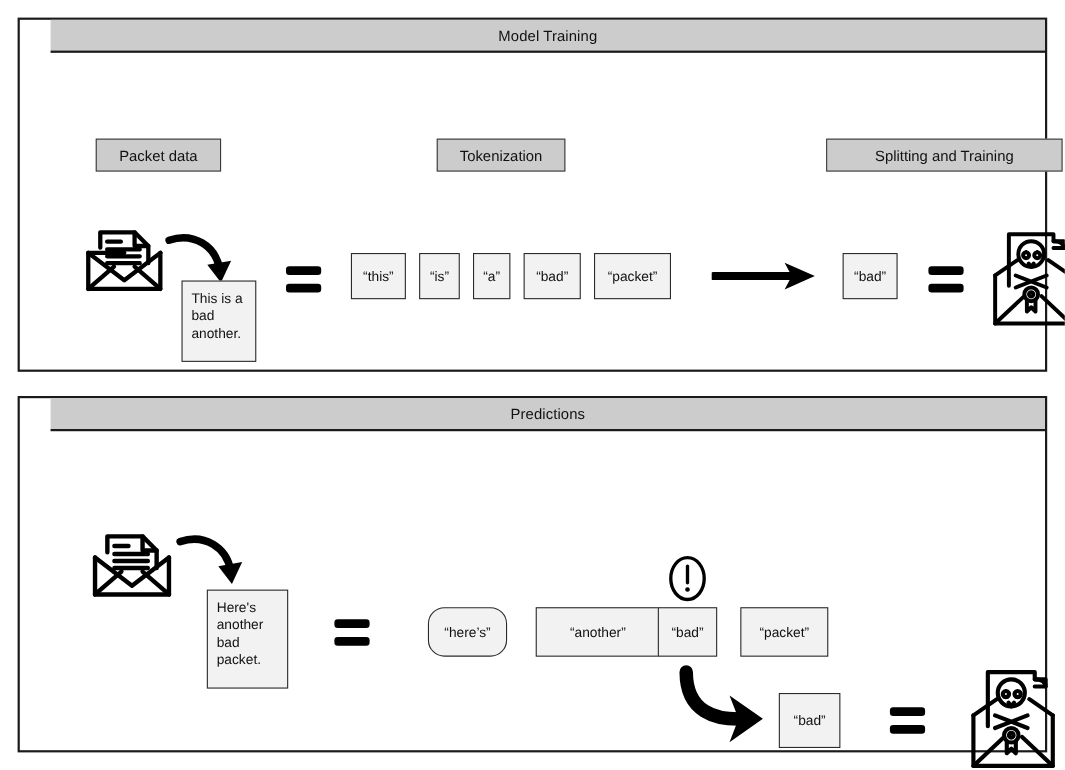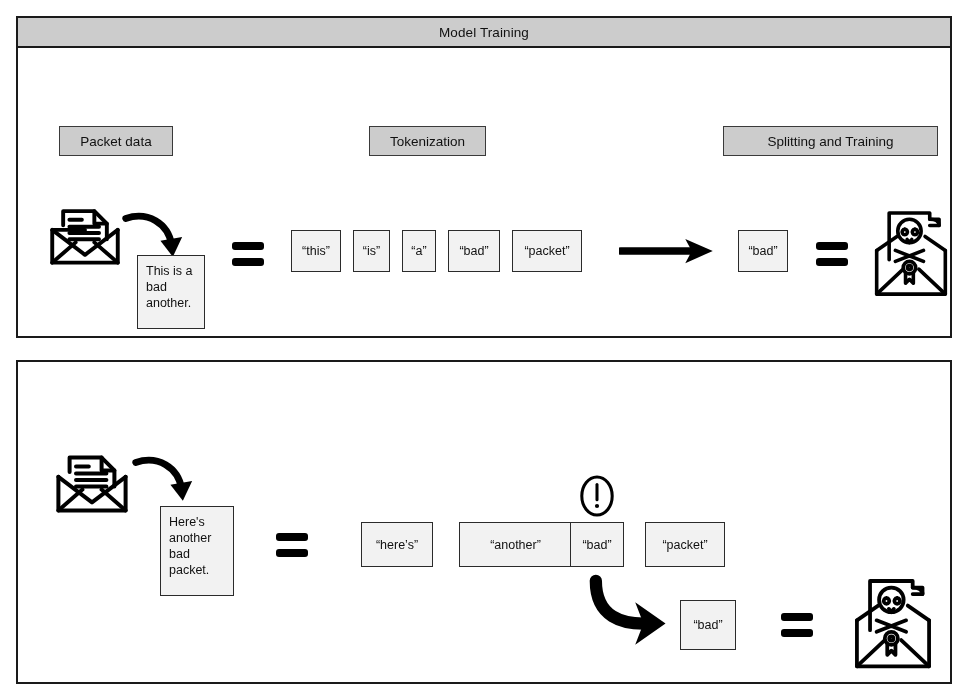--- a/index.html
+++ b/index.html
@@ -15,20 +15,21 @@
     color: #000000;
     overflow: hidden;
   }
 
   
   .panel {
     position: absolute;
     border: 2px solid #1a1a1a;
     background: #ffffff;
     box-sizing: border-box;
+    padding-left: 28px;
   }
   #panel-training { left: 16px; top: 16px;  width: 936px; height: 322px; }
   #panel-predictions { left: 16px; top: 360px; width: 936px; height: 324px; }
 
   .panel-header {
     height: 30px;
     background: #cccccc;
     border-bottom: 2px solid #1a1a1a;
     display: flex;
     align-items: center;
@@ -201,20 +202,23 @@
         <path d="M6 58 L32 40 M94 58 L68 40"></path>
         <path d="M6 114 L40 82 M94 114 L60 82"></path>
       </svg>
     </div>
 
   </div>
 </section>
 
 <section class="panel" id="panel-predictions">
 
+  <div class="panel-header">
+    <span class="panel-header-title">Predictions</span>
+  </div>
 
   <div class="panel-body">
 
     <div class="icon-wrap" style="left:34px; top:78px; width:80px; height:80px;">
       <svg viewBox="0 0 100 100" fill="none" stroke="#000" stroke-width="5" stroke-linejoin="round" stroke-linecap="round">
         <path d="M22 40 L22 22 L62 22 L78 38 L78 58"></path>
         <path d="M62 22 L62 38 L78 38"></path>
         <path d="M30 33 L46 33 M30 42 L68 42 M30 50 L68 50 M30 58 L68 58"></path>
         <path d="M8 46 L8 88 L92 88 L92 46"></path>
         <path d="M8 46 L50 78 L92 46"></path>
@@ -232,21 +236,21 @@
     <div class="note-box" style="left:142px; top:144px; width:74px; height:90px;">Here's
 another
 bad
 packet.</div>
 
     <div class="equals" style="left:258px; top:171px;">
       <span></span>
         <span></span>
     </div>
 
-    <div class="token-box" style="left:343px; top:160px; width:72px; height:45px;">
+    <div class="token-box" style="left:343px; top:160px; width:72px; height:45px;border-radius:15px;">
       <span>“here’s”</span>
     </div>
     <div class="token-box" style="left:441px; top:160px; width:113px; height:45px;">
       <span>“another”</span>
     </div>
     <div class="token-box" style="left:552px; top:160px; width:54px; height:45px;">
       <span>“bad”</span>
     </div>
     <div class="token-box" style="left:627px; top:160px; width:80px; height:45px;">
       <span>“packet”</span>

